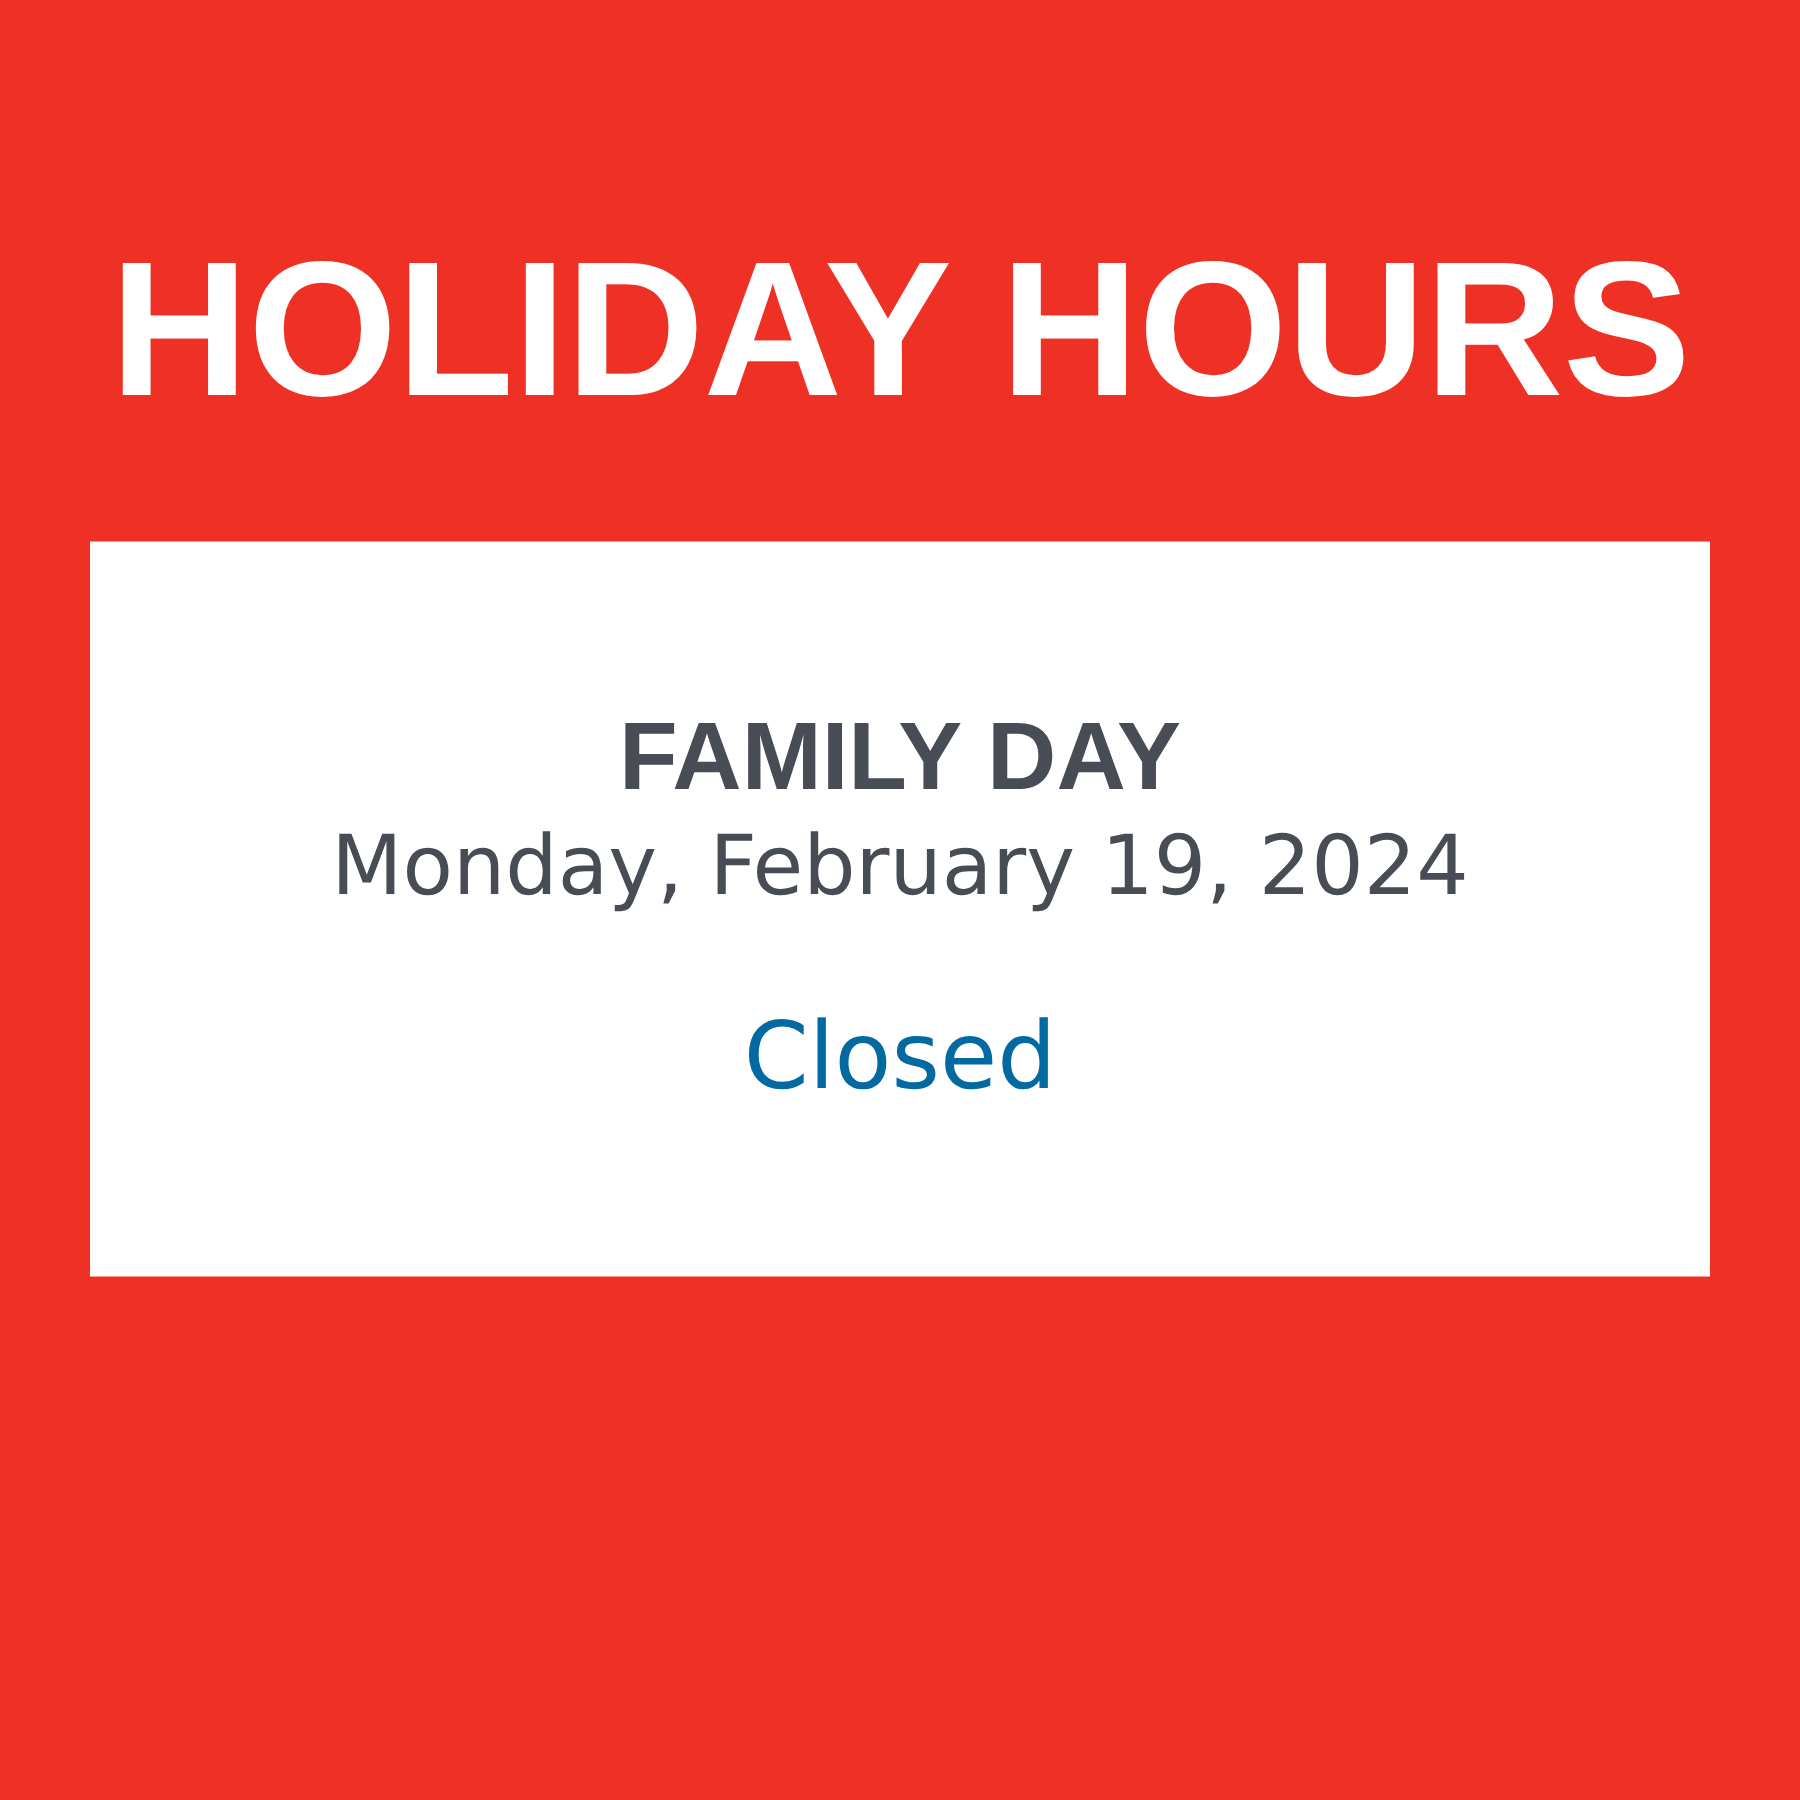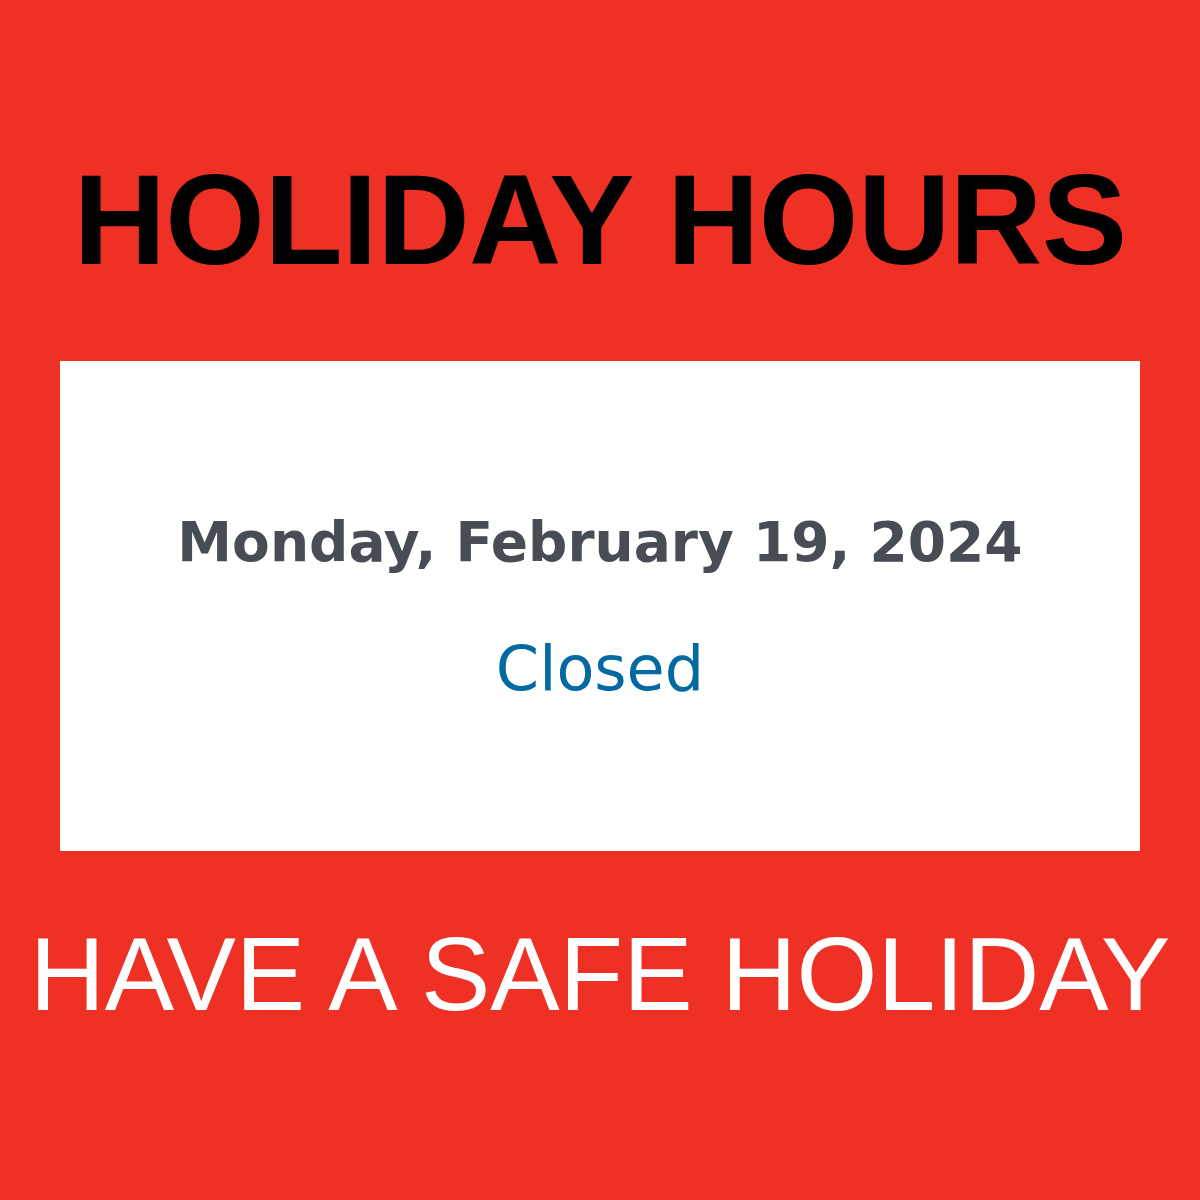--- a/index.html
+++ b/index.html
@@ -25,21 +25,21 @@
     align-items: center;
   }
 
   
   .headline {
     position: absolute;
     top: 156px;
     left: 0;
     width: 1200px;
     text-align: center;
-    color: #000000;
+    color: #ffffff;
     font-family: "Liberation Sans", "DejaVu Sans", sans-serif;
     font-weight: 700;
     font-size: 128px;
     line-height: 1.0;
     letter-spacing: -0.5px;
     white-space: nowrap;
   }
 
   
   .card {
@@ -69,21 +69,21 @@
     font-size: 64px;
     line-height: 1.08;
     letter-spacing: 0px;
     margin: 0;
     white-space: nowrap;
   }
 
   .holiday-date {
     color: #474c55;
     font-family: "DejaVu Sans", "Liberation Sans", sans-serif;
-    font-weight: 700;
+    font-weight: 400;
     font-size: 55px;
     line-height: 1.18;
     margin: 6px 0 0 0;
     white-space: nowrap;
   }
 
   .holiday-status {
     color: #0369a1;
     font-family: "DejaVu Sans", "Liberation Sans", sans-serif;
     font-weight: 400;
@@ -111,20 +111,20 @@
 </style>
 </head>
 <body>
 
 <div id="notice-root">
 
   <div class="headline">HOLIDAY HOURS</div>
 
   <div class="card">
     <div class="card-inner">
+      <div class="holiday-name">FAMILY DAY</div>
       <div class="holiday-date">Monday, February 19, 2024</div>
       <div class="holiday-status">Closed</div>
     </div>
   </div>
 
-  <div class="footer-message">HAVE A SAFE HOLIDAY</div>
 
 </div>
 
 </body></html>

